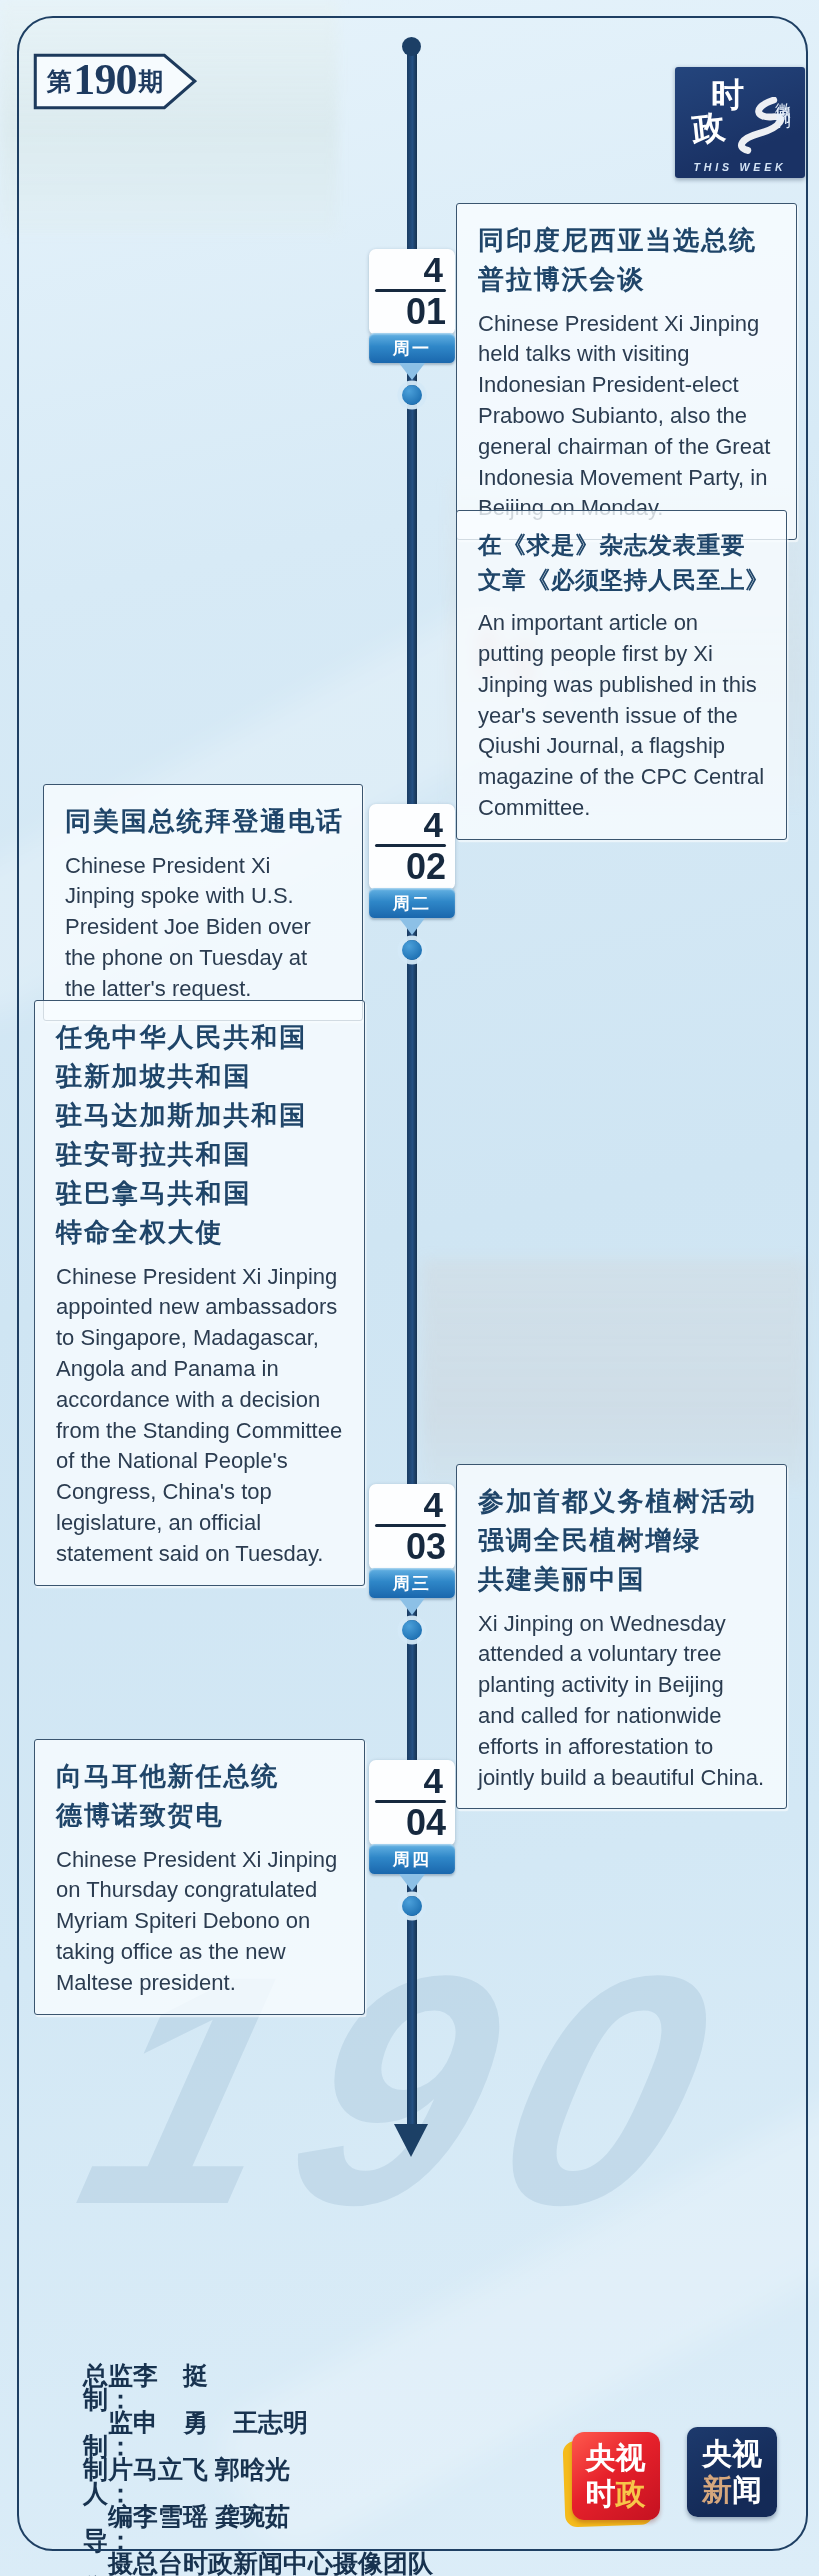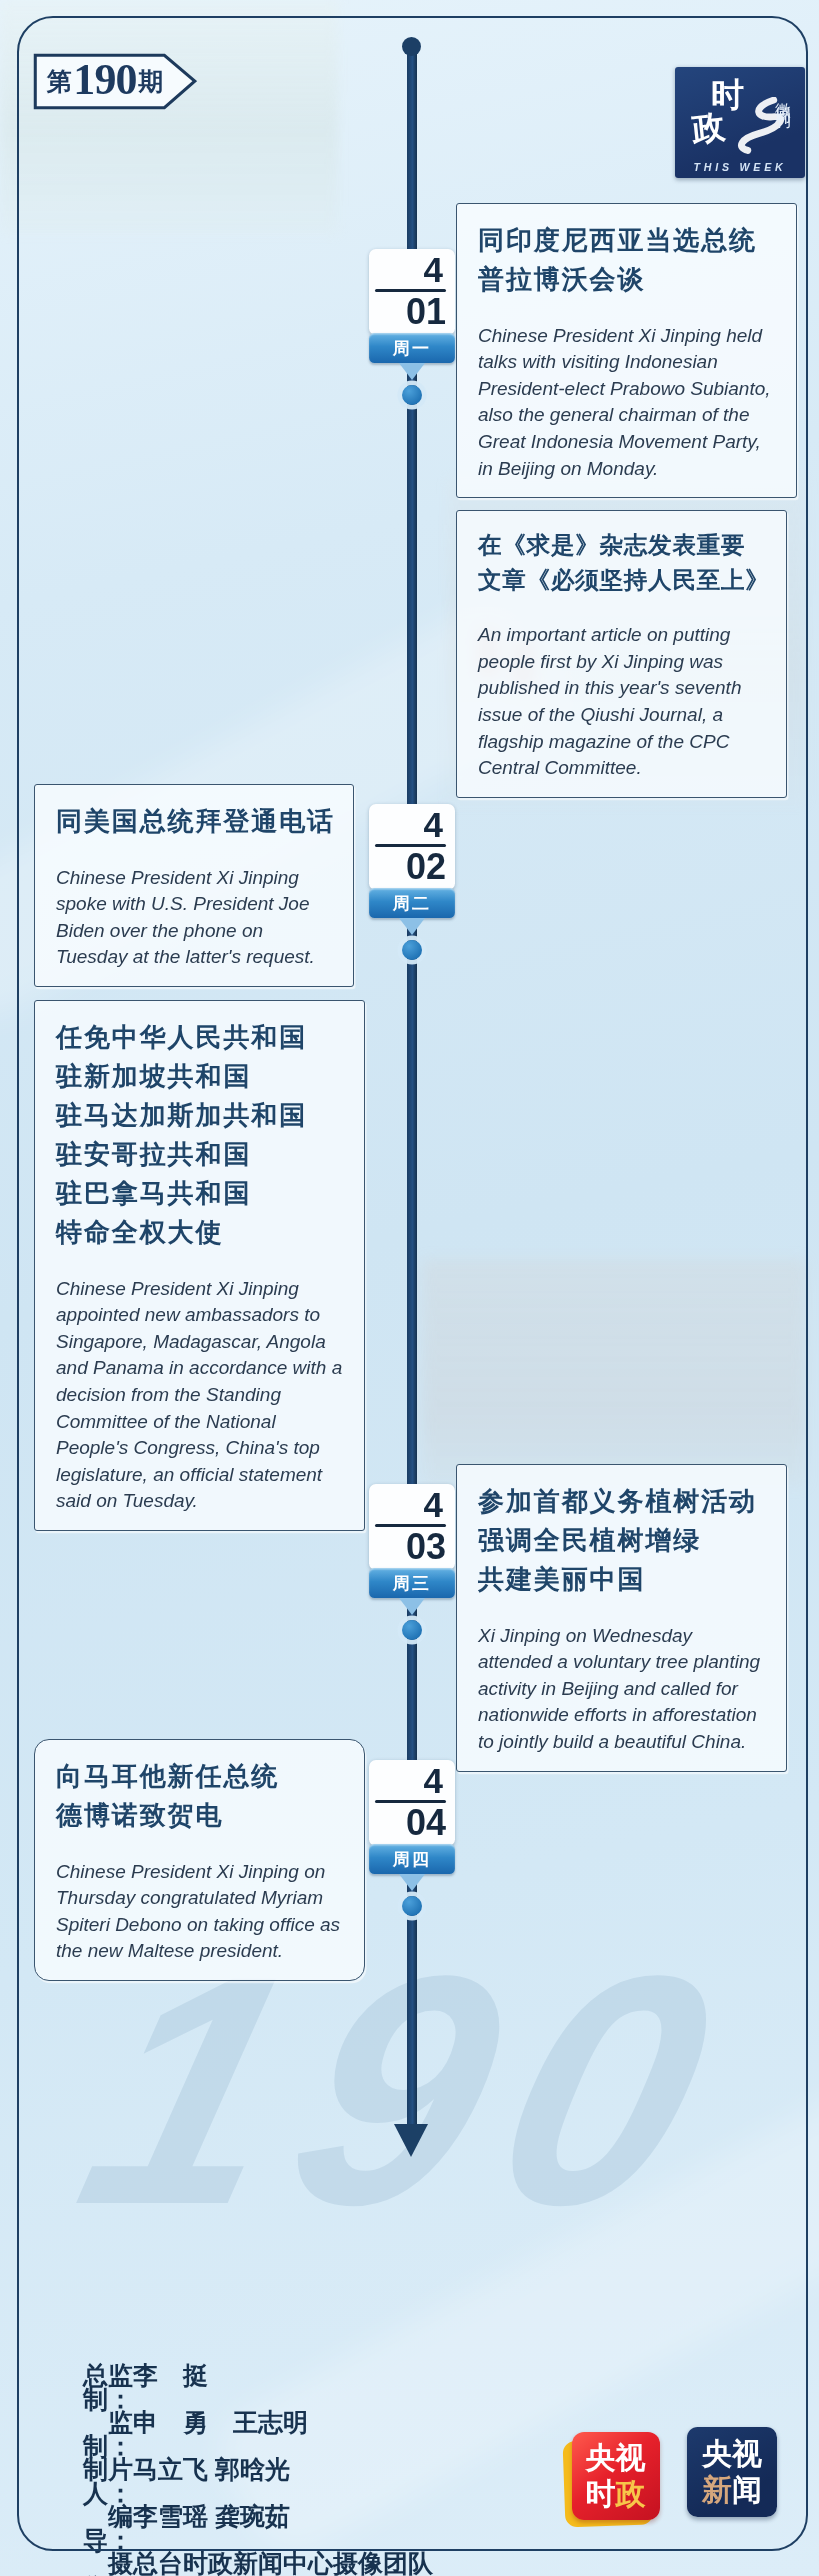--- a/index.html
+++ b/index.html
@@ -76,21 +76,21 @@
     background:radial-gradient(circle at 35% 30%,#4ba0da,#1f72b4 75%);
     box-shadow:0 0 0 4.6px rgba(212,233,247,.95);}
   
   .box{position:absolute;z-index:2;background:rgba(249,252,255,.8);
     border:1.5px solid #3a556f;border-radius:3px;
     box-shadow:1.5px 2.3px 0 rgba(255,255,255,.55);
     padding:16.7px 20px 15px 21px;box-sizing:border-box;}
   .box-title{font-family:"Liberation Serif","DejaVu Serif",serif;font-weight:bold;
     color:#1f4569;font-size:26px;line-height:1.5;letter-spacing:1.9px;white-space:pre;}
   .box-title.sm{font-size:23.5px;letter-spacing:0.8px;}
-  .box-body{margin-top:24px;color:#2b3c50;font-size:19px;line-height:1.4;font-style:italic;}
+  .box-body{margin-top:10px;color:#2b3c50;font-size:22px;line-height:1.4;}
   
   #credits{position:absolute;left:36px;top:2364px;z-index:4;color:#17324f;font-size:25px;line-height:23.5px;text-align:right;}
   .credit-row{display:flex;}
   .credit-label{width:97px;font-weight:bold;}
   .credit-value{font-weight:bold;}
   
   #logo-politics-wrap{position:absolute;left:564px;top:2432px;width:97px;height:97px;z-index:4;}
   #logo-politics-back{position:absolute;left:0;top:7.6px;width:88px;height:86px;background:#f5bb1c;
     border-radius:12px;transform:rotate(-2deg);}
   #logo-politics{position:absolute;left:7.6px;top:0;width:88px;height:88px;border-radius:12px;
@@ -198,21 +198,21 @@
 普拉博沃会谈</div>
     <div class="box-body">Chinese President Xi Jinping held talks with visiting Indonesian President-elect Prabowo Subianto, also the general chairman of the Great Indonesia Movement Party, in Beijing on Monday.</div>
   </div>
 
   <div class="box" style="left:456px;top:510px;width:331px;min-height:285px;">
     <div class="box-title sm">在《求是》杂志发表重要
 文章《必须坚持人民至上》</div>
     <div class="box-body">An important article on putting people first by Xi Jinping was published in this year's seventh issue of the Qiushi Journal, a flagship magazine of the CPC Central Committee.</div>
   </div>
 
-  <div class="box" style="left:34px;top:784px;width:320px;min-height:191px;">
+  <div class="box" style="left:43px;top:784px;width:320px;min-height:191px;">
     <div class="box-title">同美国总统拜登通电话</div>
     <div class="box-body">Chinese President Xi Jinping spoke with U.S. President Joe Biden over the phone on Tuesday at the latter's request.</div>
   </div>
 
   <div class="box" style="left:456px;top:1464px;width:331px;min-height:276px;">
     <div class="box-title">参加首都义务植树活动
 强调全民植树增绿
 共建美丽中国</div>
     <div class="box-body">Xi Jinping on Wednesday attended a voluntary tree planting activity in Beijing and called for nationwide efforts in afforestation to jointly build a beautiful China.</div>
   </div>
@@ -220,21 +220,21 @@
   <div class="box" style="left:34px;top:1000px;width:331px;min-height:472px;">
     <div class="box-title">任免中华人民共和国
 驻新加坡共和国
 驻马达加斯加共和国
 驻安哥拉共和国
 驻巴拿马共和国
 特命全权大使</div>
     <div class="box-body">Chinese President Xi Jinping appointed new ambassadors to Singapore, Madagascar, Angola and Panama in accordance with a decision from the Standing Committee of the National People's Congress, China's top legislature, an official statement said on Tuesday.</div>
   </div>
 
-  <div class="box" style="left:34px;top:1739px;width:331px;min-height:212px;border-radius:15px;">
+  <div class="box" style="left:34px;top:1739px;width:331px;min-height:212px;">
     <div class="box-title">向马耳他新任总统
 德博诺致贺电</div>
     <div class="box-body">Chinese President Xi Jinping on Thursday congratulated Myriam Spiteri Debono on taking office as the new Maltese president.</div>
   </div>
 
   <div id="credits">
     <div class="credit-row">
       <span class="credit-label">总监制：</span>
       <span class="credit-value">李　挺</span>
     </div>

